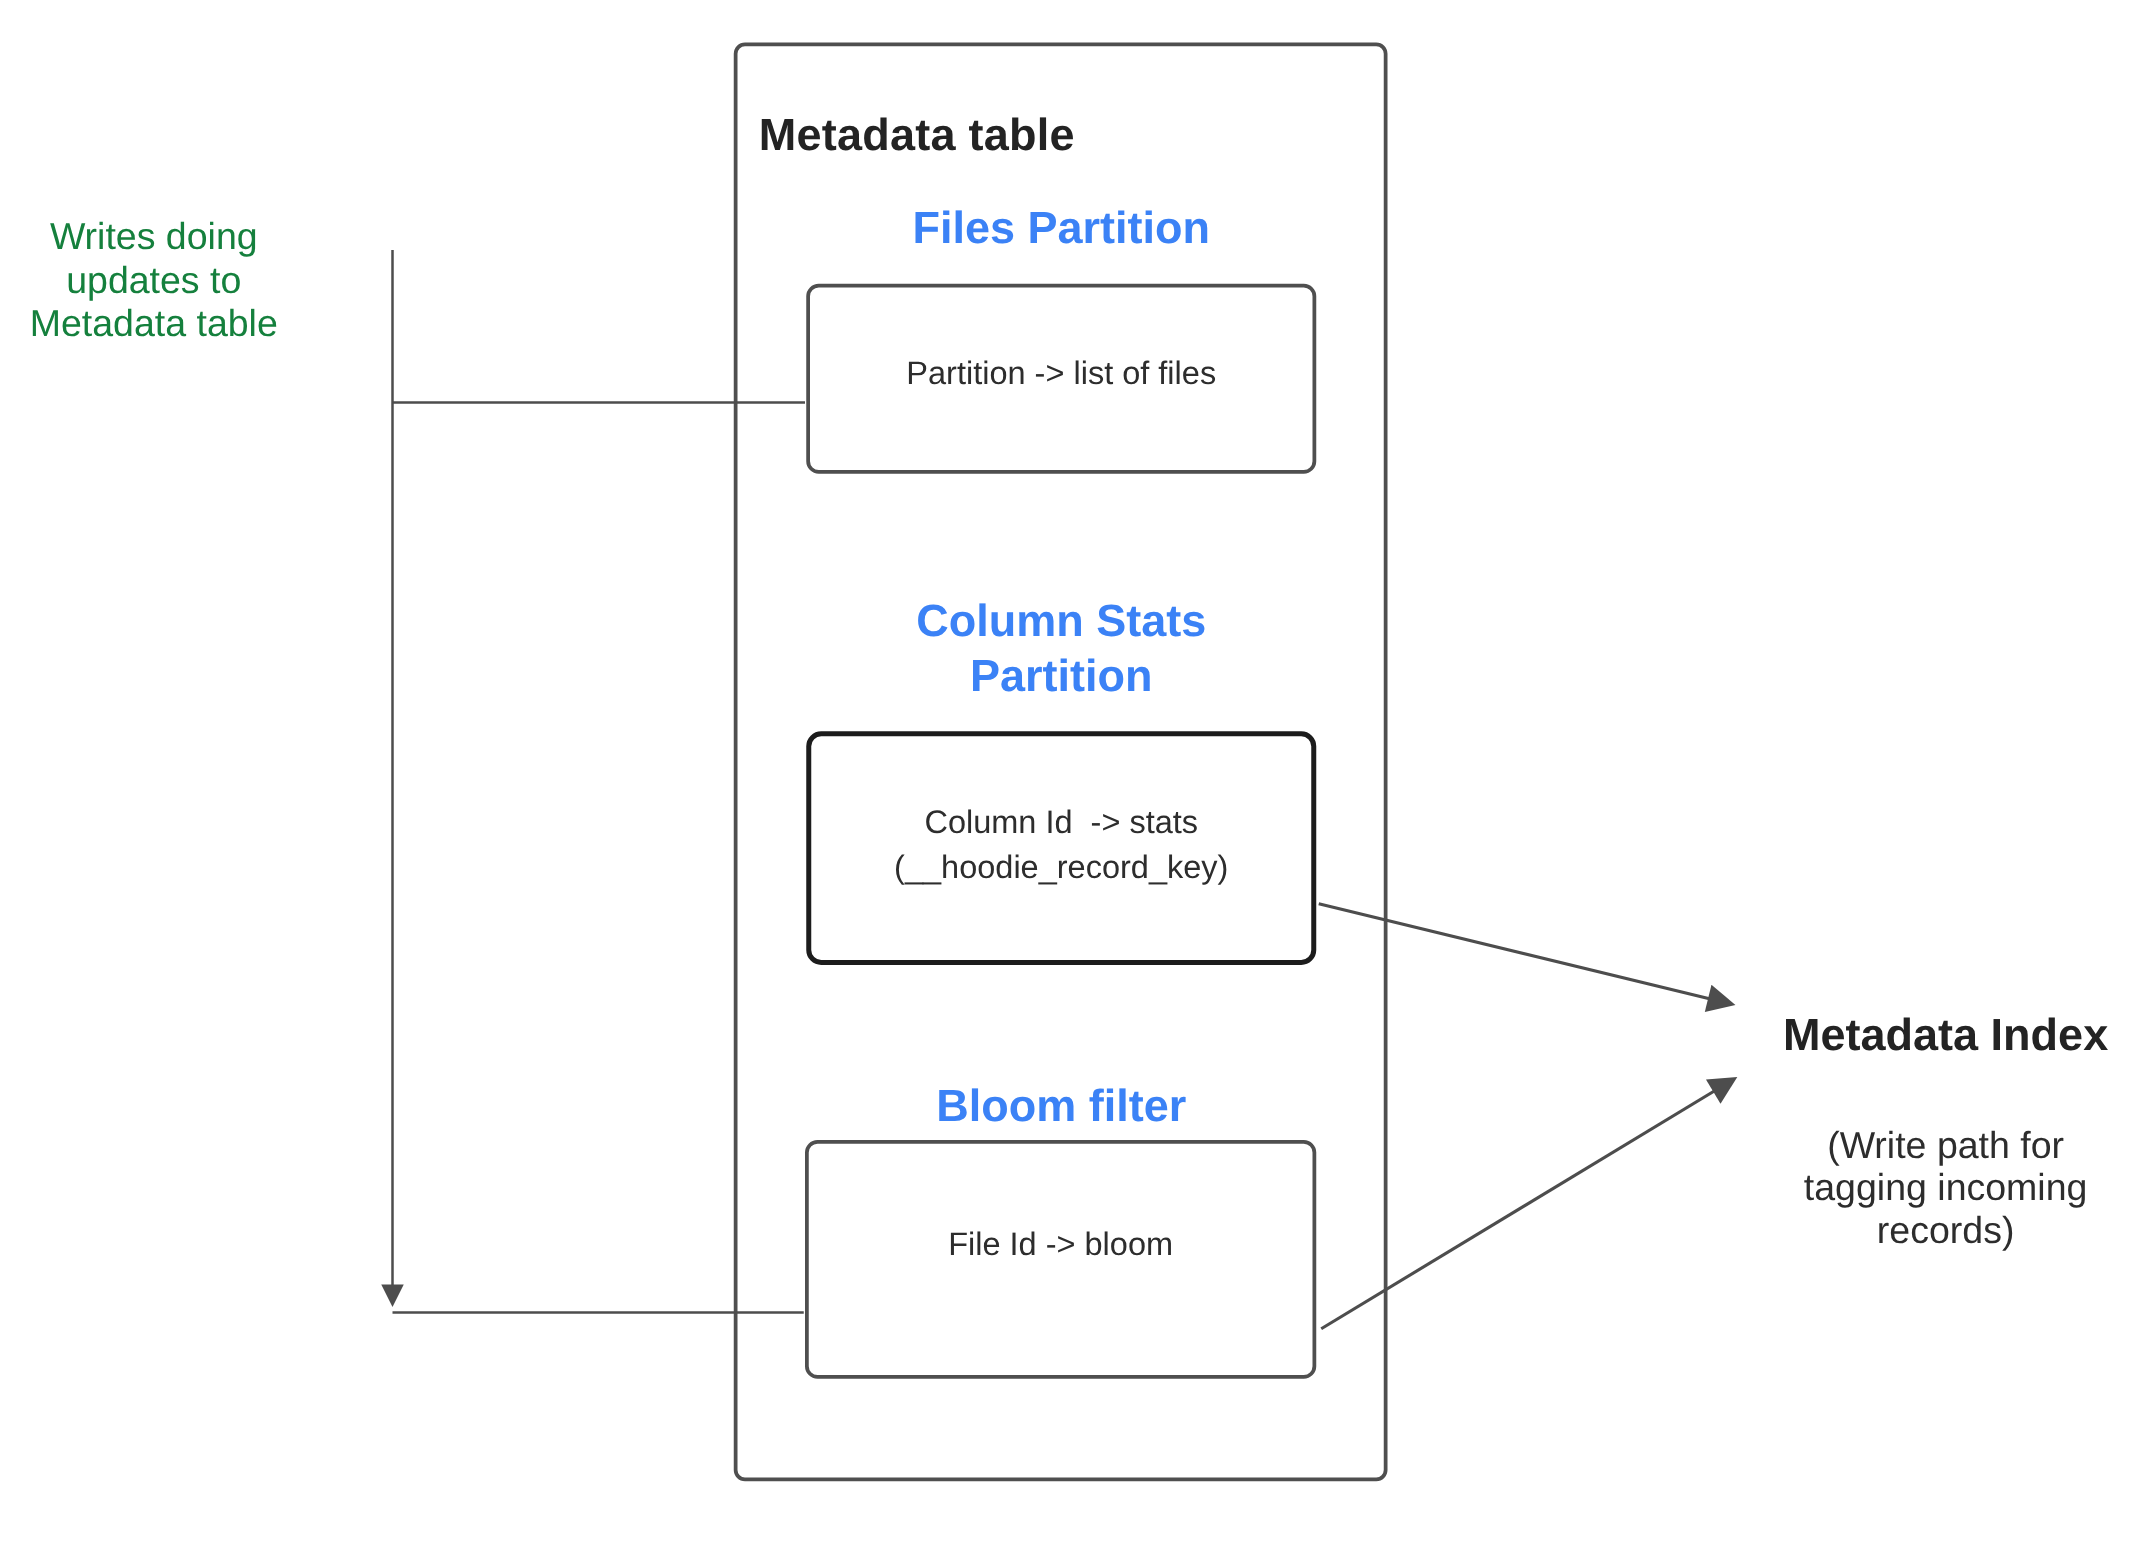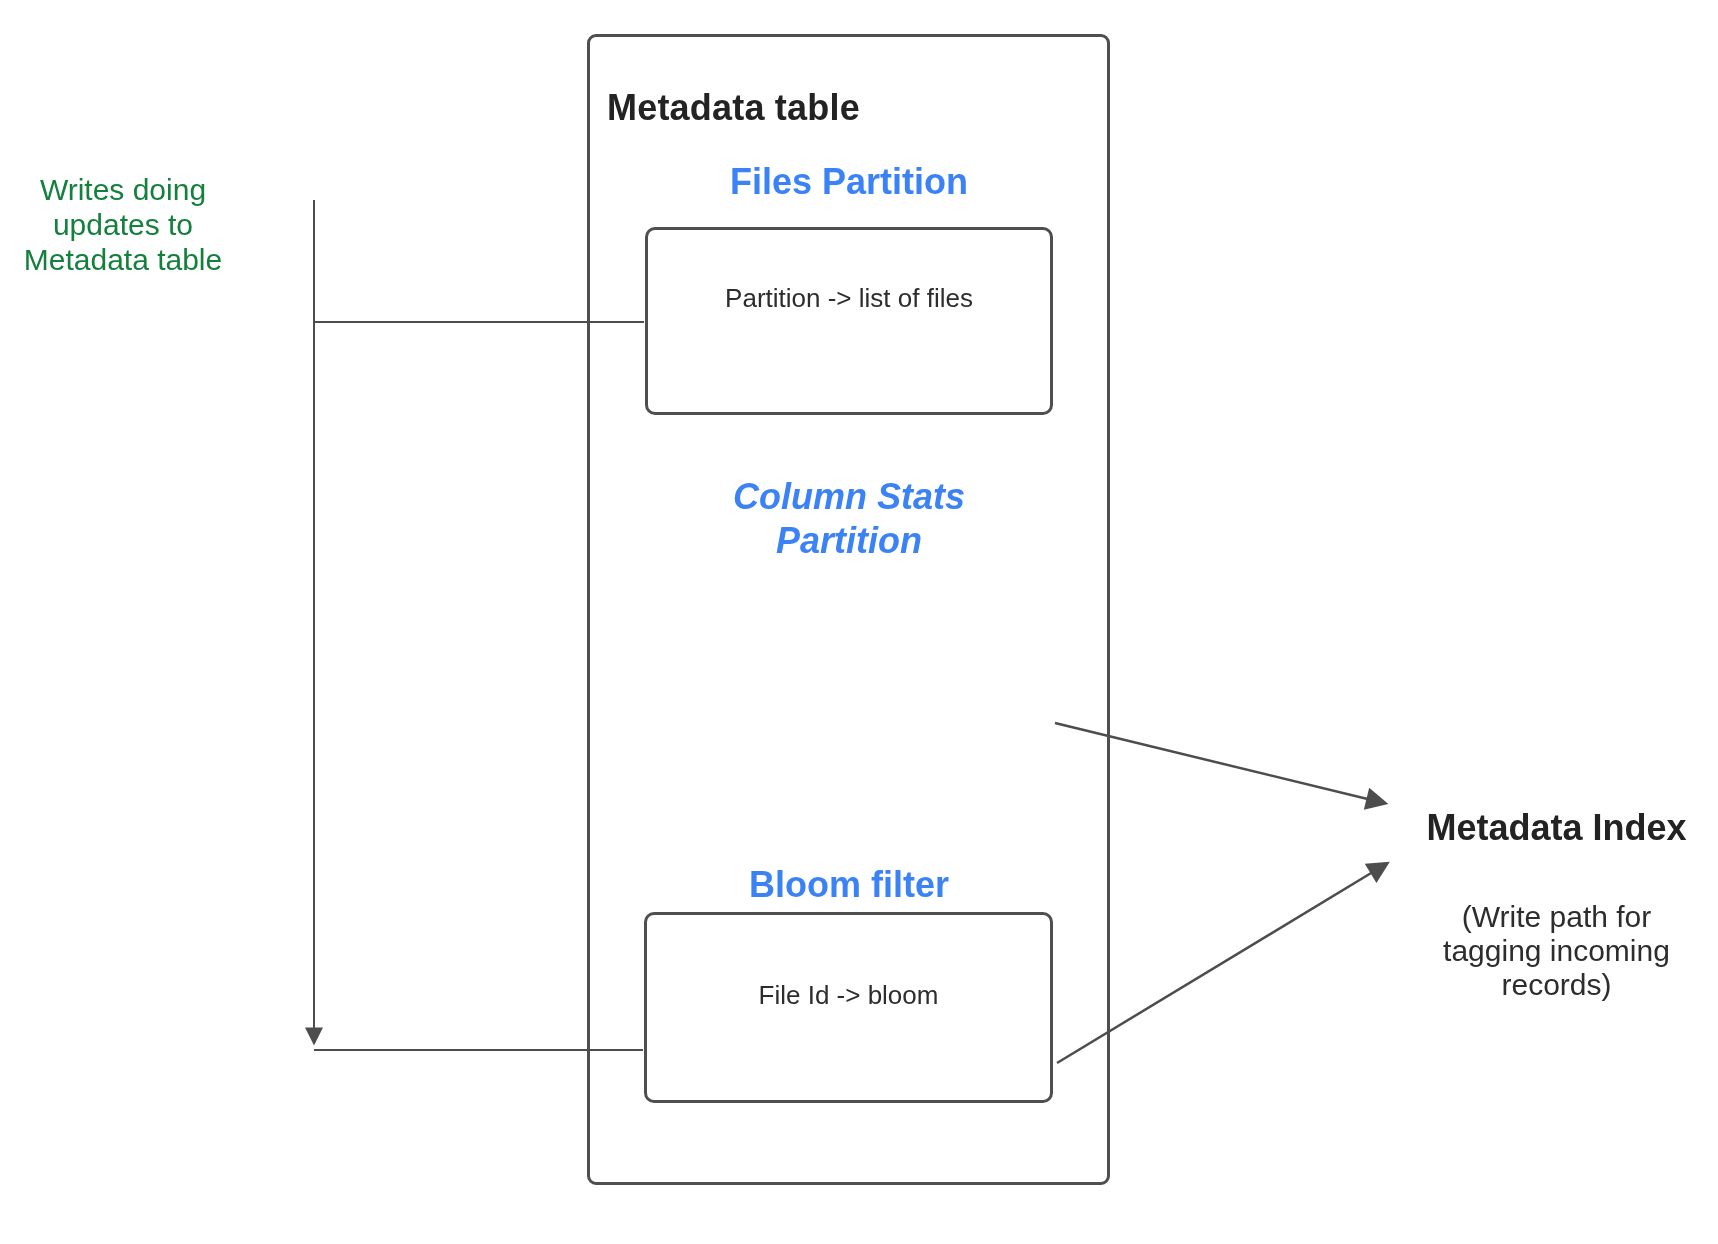--- a/index.html
+++ b/index.html
@@ -41,35 +41,35 @@
     letter-spacing: 0.2px;
   }
 
   .part-heading {
     left: 645px; width: 408px;
     font-size: 36px; font-weight: bold;
     line-height: 44px;
     color: #3b82f6;
   }
   .files-heading   { top: 160px; }
-  .stats-heading   { top: 475px; font-style: italic; }
+  .stats-heading   { top: 475px; }
   .bloom-heading   { top: 863px; }
 
   .part-box {
     left: 645px; width: 408px;
     border: 3px solid #4f4f4f;
     border-radius: 10px;
     box-sizing: border-box;
     background: #ffffff;
     font-size: 26px;
     color: #2d2d2d;
     text-align: center;
   }
   .files-box {
-    top: 227px; height: 188px;
+    top: 227px; height: 152px;
     padding-top: 51px; line-height: 34px; text-align: center;
   }
   .stats-box {
     top: 585px; height: 187px;
     border: 4px solid #1c1c1c;
     border-radius: 12px;
     padding-top: 50px; line-height: 36px;
   }
   .bloom-box {
     left: 644px; top: 912px; height: 191px; width: 409px;
@@ -107,20 +107,24 @@
 
   <div class="abs table-title">Metadata table</div>
 
   <div class="abs part-heading files-heading center multiline">Files Partition</div>
   <div class="abs part-box files-box">
     <div class="multiline">Partition -&gt; list of files</div>
   </div>
 
   <div class="abs part-heading stats-heading center multiline">Column Stats
 Partition</div>
+  <div class="abs part-box stats-box">
+    <div class="multiline">Column Id  -&gt; stats
+(__hoodie_record_key)</div>
+  </div>
 
   <div class="abs part-heading bloom-heading center multiline">Bloom filter
 partition</div>
   <div class="abs part-box bloom-box">
     <div class="multiline">File Id -&gt; bloom</div>
   </div>
 
   <div class="abs index-title center">Metadata Index</div>
   <div class="abs index-subtitle center multiline">(Write path for
 tagging incoming

